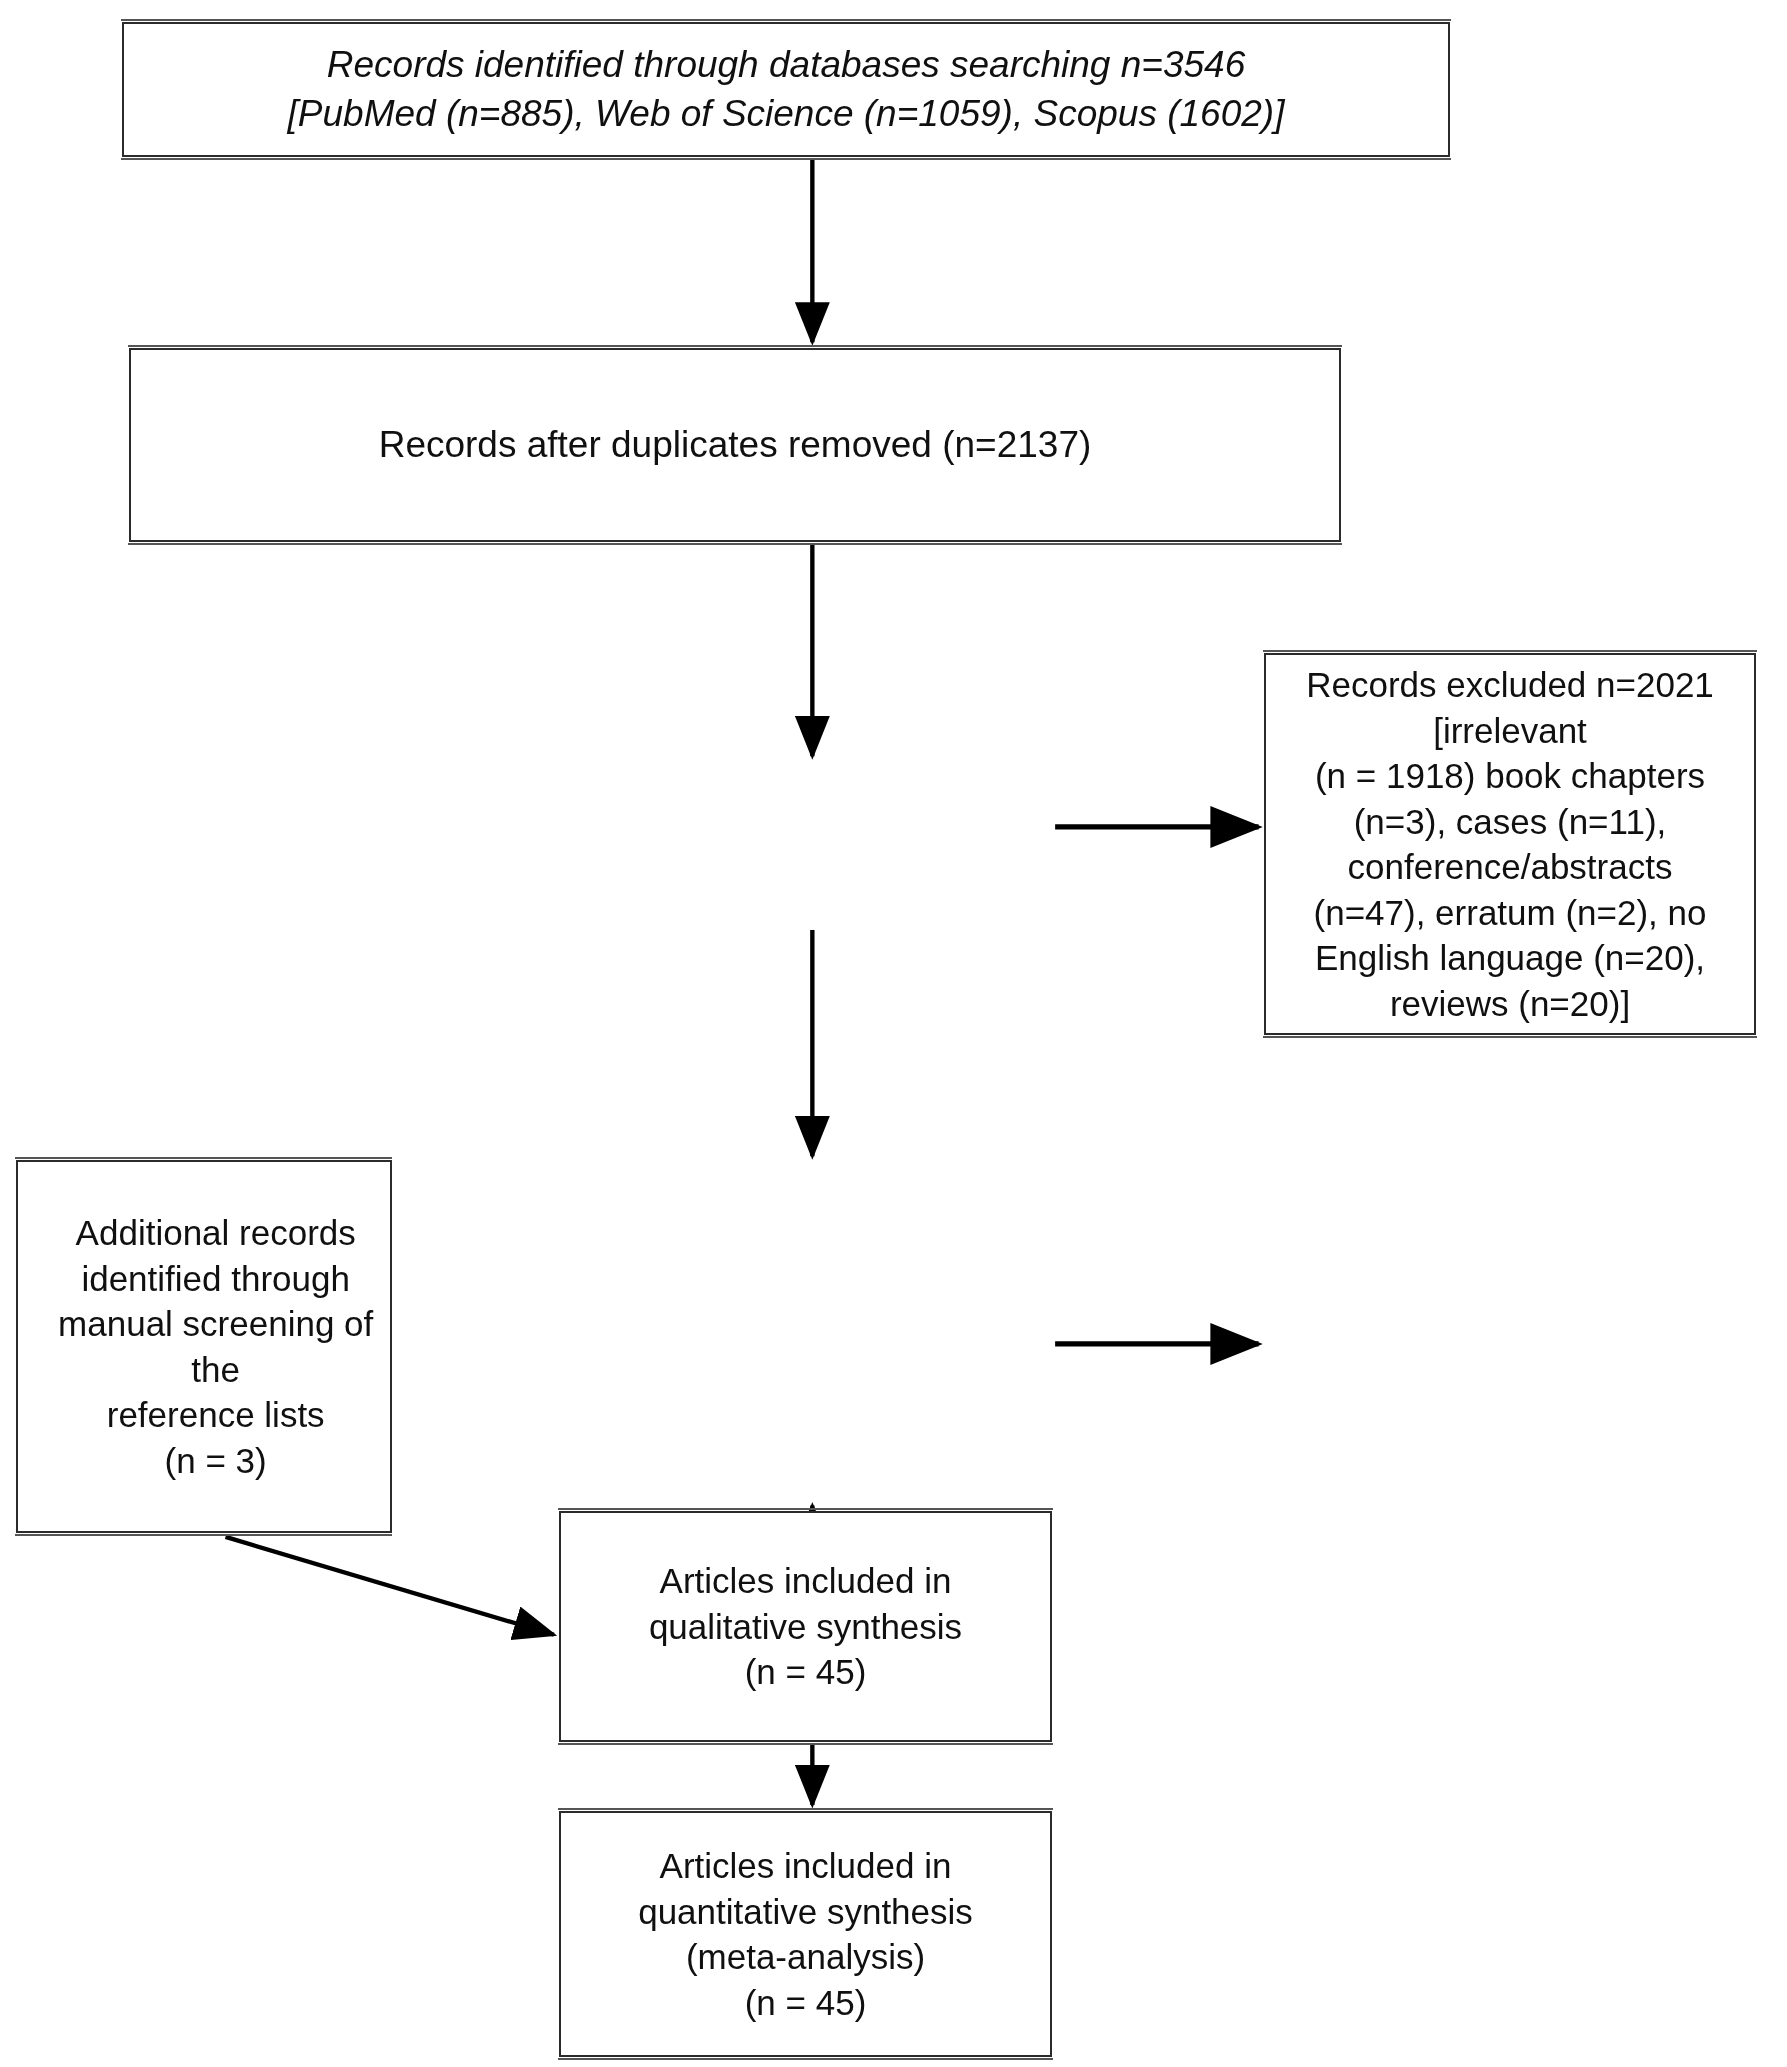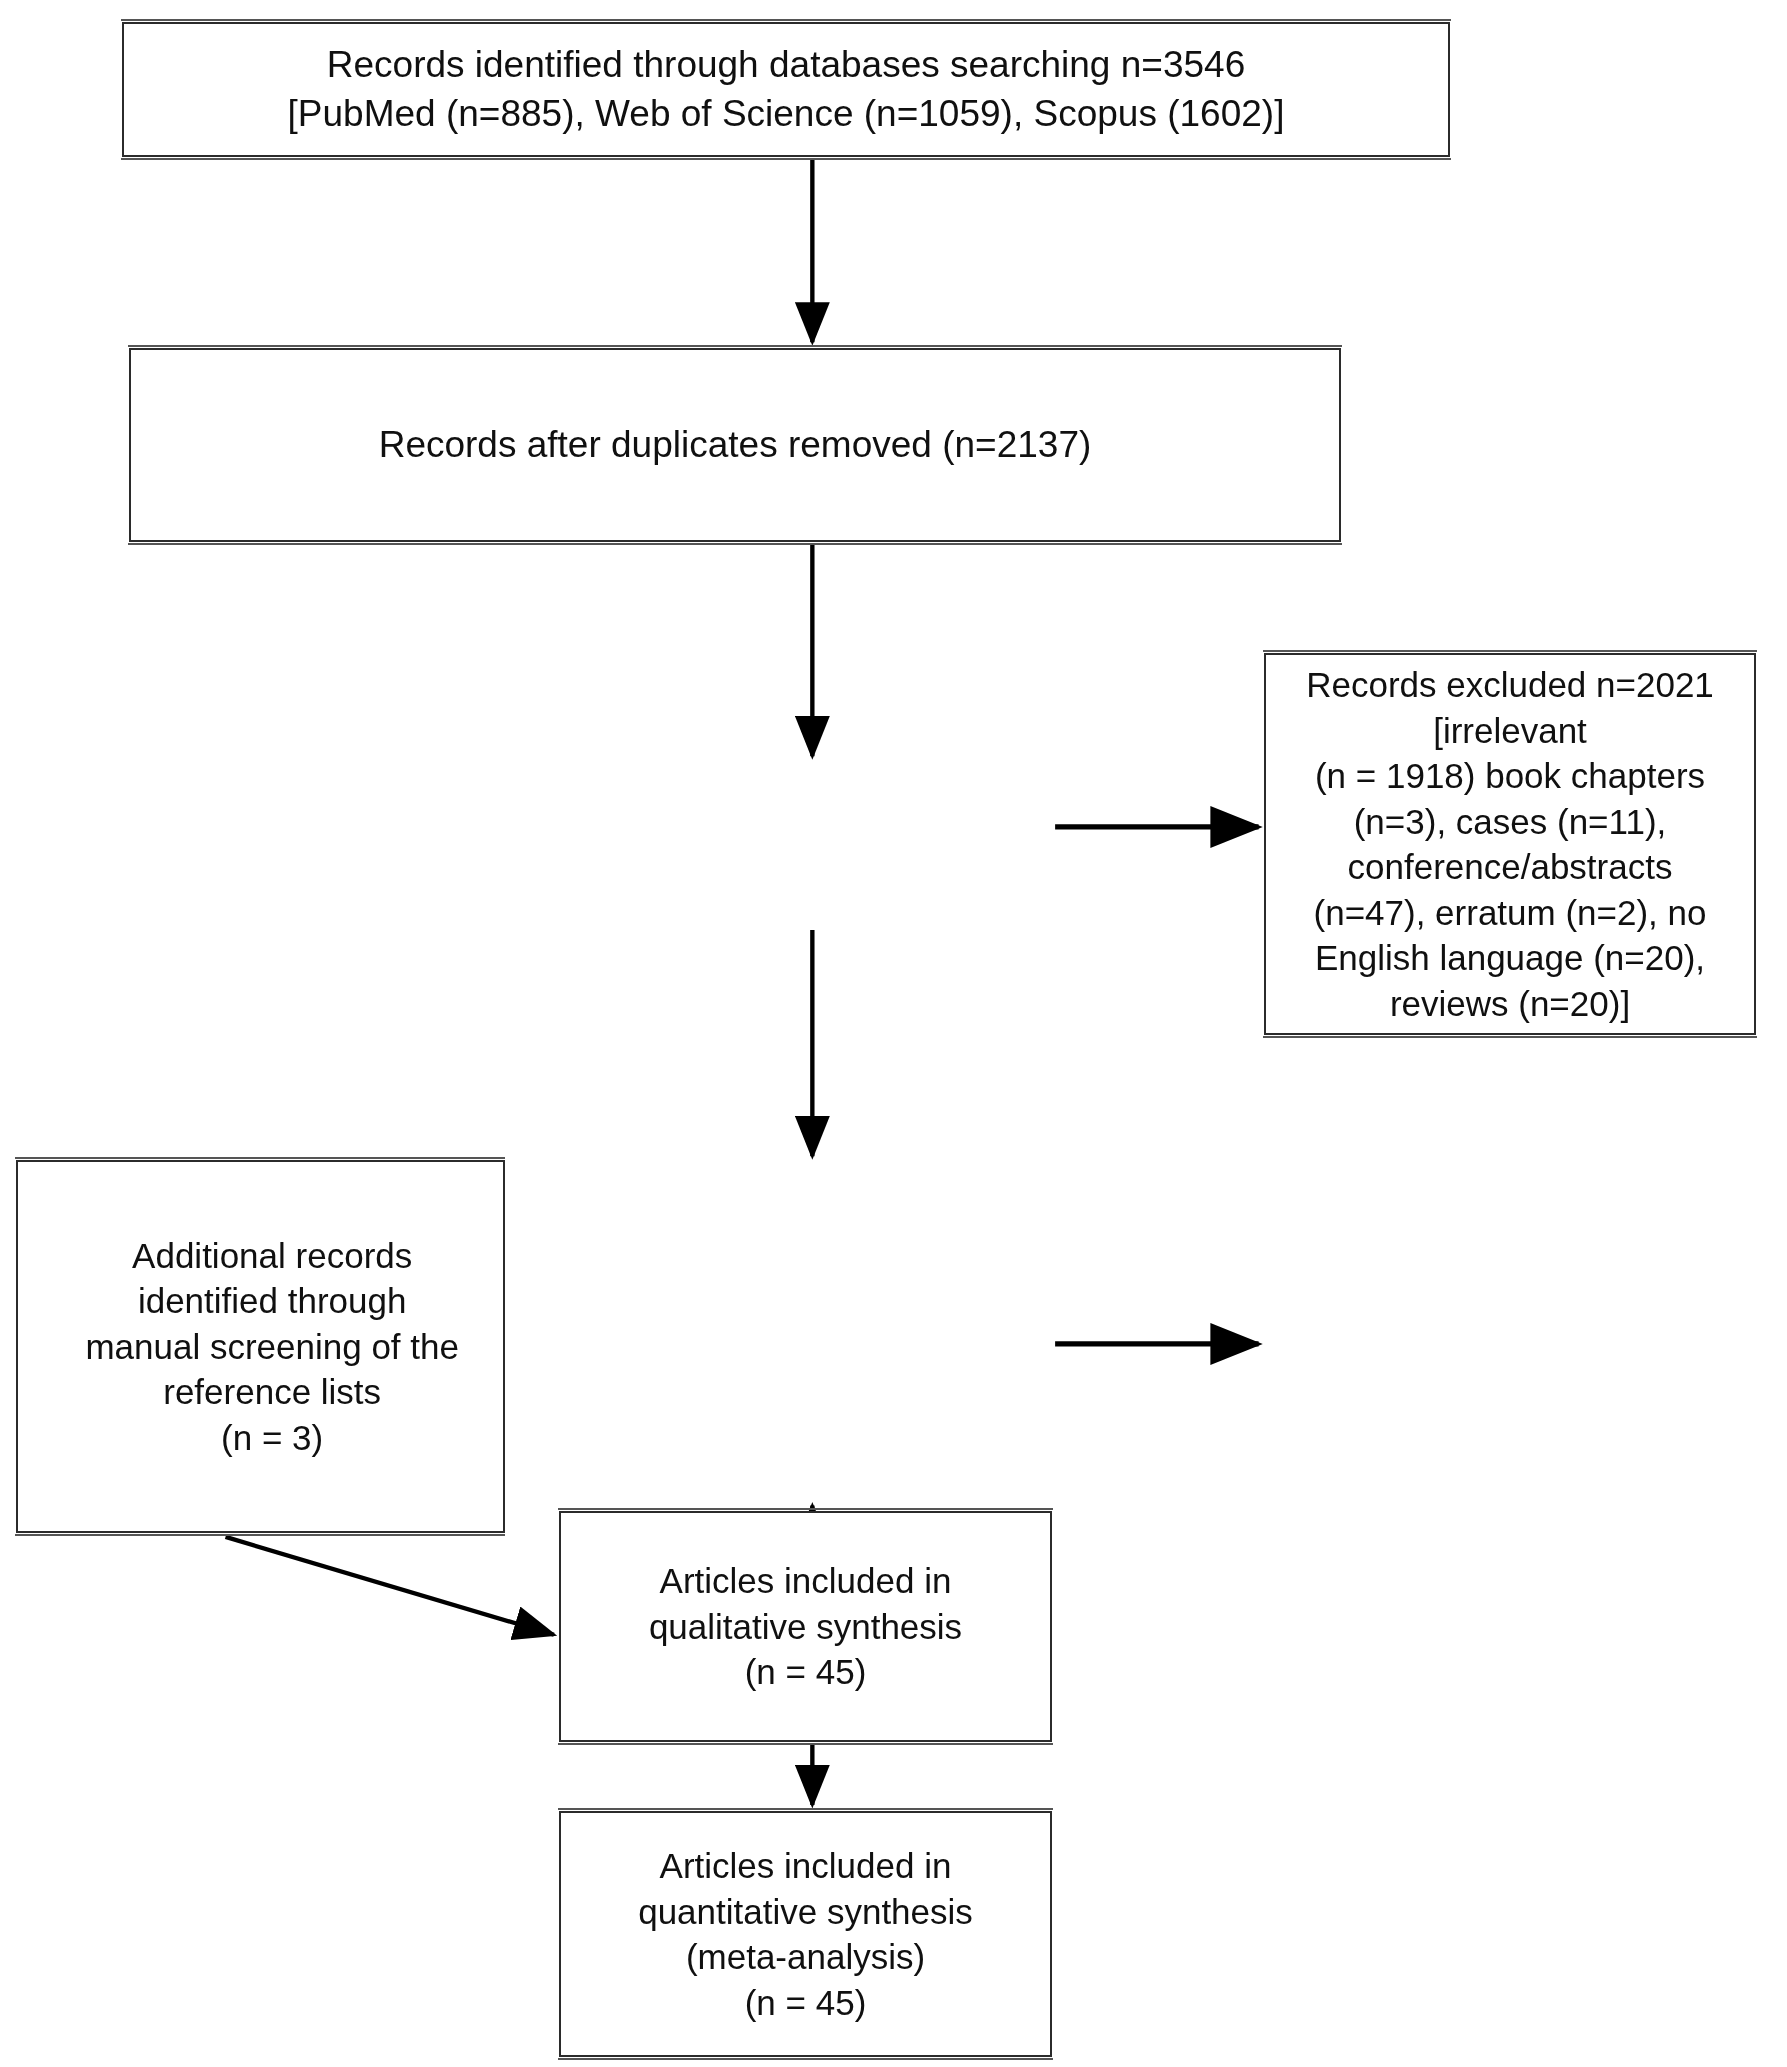--- a/index.html
+++ b/index.html
@@ -50,25 +50,25 @@
   .box-text {
     text-align: center;
     color: #101010;
     line-height: 1.30;
     white-space: pre-line;
     padding: 0 8.7px;
   }
   .t-40 { font-size: 35px; }
   .t-42 { font-size: 37px; }
 
-  #box-identified  { left: 122px;  top: 22px;   width: 1328px; height: 135px; }
+  #box-identified  { left: 122px;  top: 22px;   width: 1328px; height: 135px; font-style: italic; }
   #box-duplicates  { left: 129px;  top: 348px;  width: 1212px; height: 194px; }
   #box-screened    { left: 559px;  top: 762px;  width: 493px;  height: 166px; }
   #box-excluded    { left: 1264px; top: 653px;  width: 492px;  height: 382px; }
-  #box-additional  { left: 15.7px;   top: 1160px; width: 489px;  height: 373px; padding-left: 24px; }
+  #box-additional  { left: 15.7px;   top: 1160px; width: 376px;  height: 373px; padding-left: 24px; }
   #box-fulltext    { left: 559px;  top: 1162px; width: 493px;  height: 376px; }
   #box-ft-excluded { left: 1264px; top: 1162px; width: 492px;  height: 376px; }
   #box-qualitative { left: 559px;  top: 1511px; width: 493px;  height: 231px; }
   #box-quantitative{ left: 559px;  top: 1811px; width: 493px;  height: 246px; }
 </style>
 </head>
 <body>
 
 <div id="diagram-root">
 

